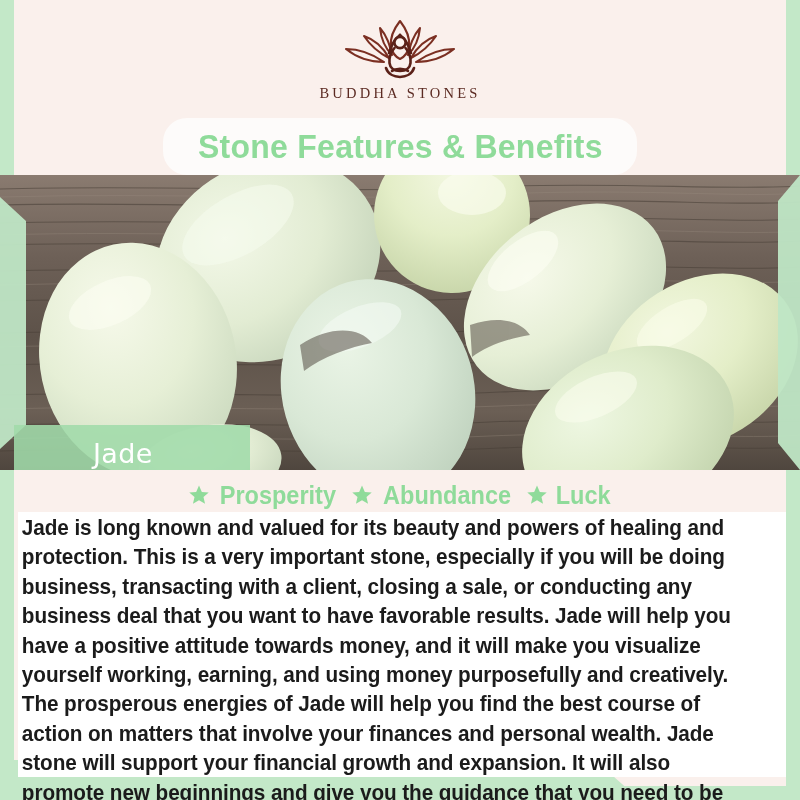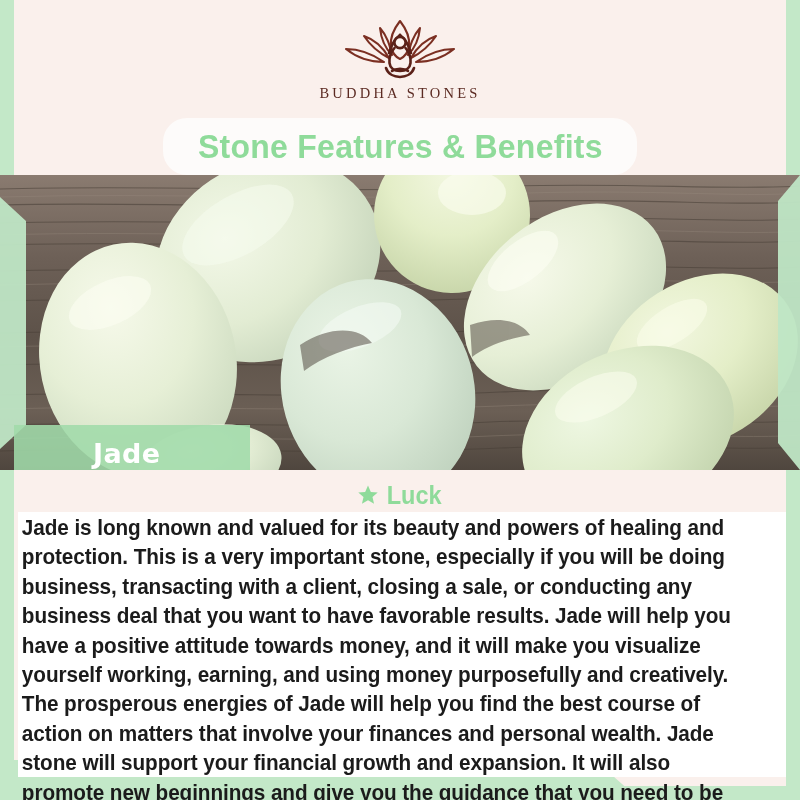--- a/index.html
+++ b/index.html
@@ -151,21 +151,21 @@
     width: 236px;
     height: 45px;
     background: rgba(160, 219, 170, 0.88);
     display: flex;
     align-items: center;
   }
   .jade-label {
     margin-left: 79px;
     color: #ffffff;
     font-size: 27px;
-    font-weight: 700;
+    font-weight: 400;
     letter-spacing: 0.4px;
     font-family: "DejaVu Sans", sans-serif;
     margin-top: 12px;
   }
 
   
   .benefits {
     position: absolute;
     left: 14px;
     top: 478px;
@@ -362,20 +362,32 @@
 
   <div class="jade-band">
     <div class="jade-label">Jade</div>
   </div>
 
   <div class="benefits">
     <div class="benefit">
       <svg class="star-icon" viewBox="0 0 24 24" aria-hidden="true">
         <path d="M12 1.6 L15.1 8.6 L22.6 9.3 L16.9 14.2 L18.6 21.6 L12 17.7 L5.4 21.6 L7.1 14.2 L1.4 9.3 L8.9 8.6 Z" fill="#8fdb9a"></path>
       </svg>
+      <span class="benefit-label">Prosperity</span>
+    </div>
+    <div class="benefit">
+      <svg class="star-icon" viewBox="0 0 24 24" aria-hidden="true">
+        <path d="M12 1.6 L15.1 8.6 L22.6 9.3 L16.9 14.2 L18.6 21.6 L12 17.7 L5.4 21.6 L7.1 14.2 L1.4 9.3 L8.9 8.6 Z" fill="#8fdb9a"></path>
+      </svg>
+      <span class="benefit-label">Abundance</span>
+    </div>
+    <div class="benefit">
+      <svg class="star-icon" viewBox="0 0 24 24" aria-hidden="true">
+        <path d="M12 1.6 L15.1 8.6 L22.6 9.3 L16.9 14.2 L18.6 21.6 L12 17.7 L5.4 21.6 L7.1 14.2 L1.4 9.3 L8.9 8.6 Z" fill="#8fdb9a"></path>
+      </svg>
       <span class="benefit-label">Luck</span>
     </div>
   </div>
 
   <div class="body-panel">
     <p class="body-text">Jade is long known and valued for its beauty and powers of healing and protection. This is a very important stone, especially if you will be doing business, transacting with a client, closing a sale, or conducting any business deal that you want to have favorable results. Jade will help you have a positive attitude towards money, and it will make you visualize yourself working, earning, and using money purposefully and creatively. The prosperous energies of Jade will help you find the best course of action on matters that involve your finances and personal wealth. Jade stone will support your financial growth and expansion. It will also promote new beginnings and give you the guidance that you need to be successful and wealthy!</p>
   </div>
 
 </div>
 

